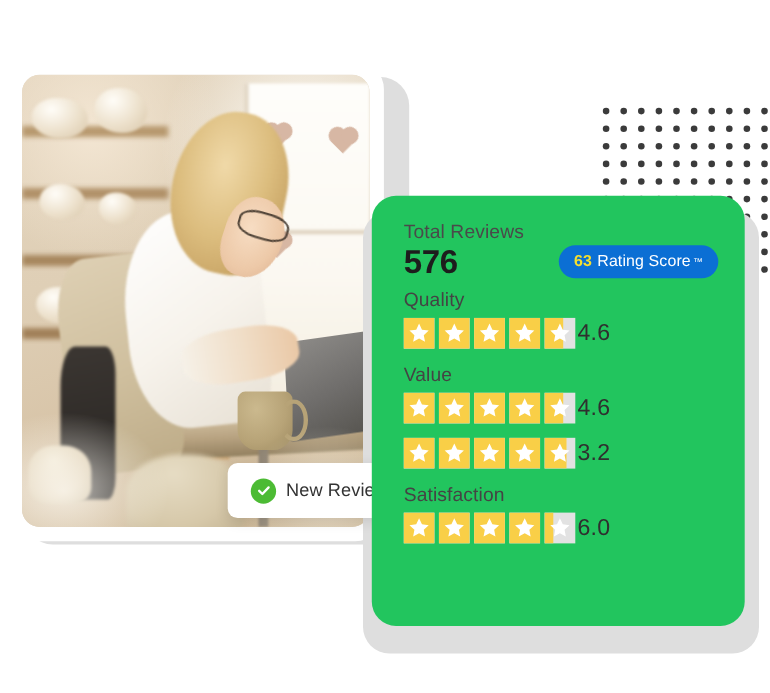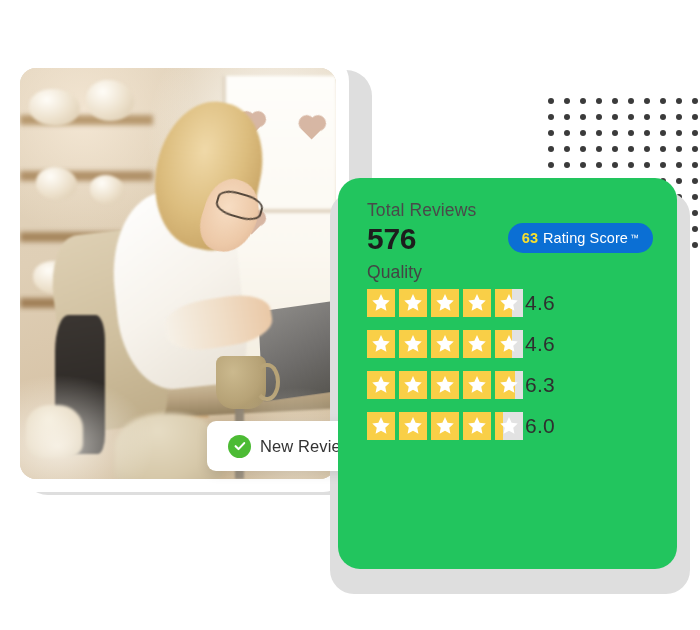--- a/index.html
+++ b/index.html
@@ -618,20 +618,21 @@
                 <div class="fill" style="width: 60%; background: rgb(249, 207, 71);"></div>
                 <svg class="glyph" viewBox="0 0 28 28">
                   <path d="M14 5.1 l2.62 5.6 6.13.78 -4.5 4.2 1.16 6.06 -5.41 -2.95 -5.41 2.95 1.16 -6.06 -4.5 -4.2 6.13 -.78 Z" fill="#ffffff"></path>
                 </svg>
               </div>
             </div>
             <div class="rating-value">4.6</div>
           </div>
         </div>
         <div class="rating-row">
+          <div class="rating-name">Value</div>
           <div class="rating-line">
             <div class="stars">
               <div class="star-tile" style="background: rgb(226, 226, 226);">
                 <div class="fill" style="width: 100%; background: rgb(249, 207, 71);"></div>
                 <svg class="glyph" viewBox="0 0 28 28">
                   <path d="M14 5.1 l2.62 5.6 6.13.78 -4.5 4.2 1.16 6.06 -5.41 -2.95 -5.41 2.95 1.16 -6.06 -4.5 -4.2 6.13 -.78 Z" fill="#ffffff"></path>
                 </svg>
               </div>
               <div class="star-tile" style="background: rgb(226, 226, 226);">
                 <div class="fill" style="width: 100%; background: rgb(249, 207, 71);"></div>
@@ -688,24 +689,25 @@
                   <path d="M14 5.1 l2.62 5.6 6.13.78 -4.5 4.2 1.16 6.06 -5.41 -2.95 -5.41 2.95 1.16 -6.06 -4.5 -4.2 6.13 -.78 Z" fill="#ffffff"></path>
                 </svg>
               </div>
               <div class="star-tile" style="background: rgb(226, 226, 226);">
                 <div class="fill" style="width: 70%; background: rgb(249, 207, 71);"></div>
                 <svg class="glyph" viewBox="0 0 28 28">
                   <path d="M14 5.1 l2.62 5.6 6.13.78 -4.5 4.2 1.16 6.06 -5.41 -2.95 -5.41 2.95 1.16 -6.06 -4.5 -4.2 6.13 -.78 Z" fill="#ffffff"></path>
                 </svg>
               </div>
             </div>
-            <div class="rating-value">6.3</div>
+            <div class="rating-value">3.2</div>
           </div>
         </div>
         <div class="rating-row">
+          <div class="rating-name">Satisfaction</div>
           <div class="rating-line">
             <div class="stars">
               <div class="star-tile" style="background: rgb(226, 226, 226);">
                 <div class="fill" style="width: 100%; background: rgb(249, 207, 71);"></div>
                 <svg class="glyph" viewBox="0 0 28 28">
                   <path d="M14 5.1 l2.62 5.6 6.13.78 -4.5 4.2 1.16 6.06 -5.41 -2.95 -5.41 2.95 1.16 -6.06 -4.5 -4.2 6.13 -.78 Z" fill="#ffffff"></path>
                 </svg>
               </div>
               <div class="star-tile" style="background: rgb(226, 226, 226);">
                 <div class="fill" style="width: 100%; background: rgb(249, 207, 71);"></div>

